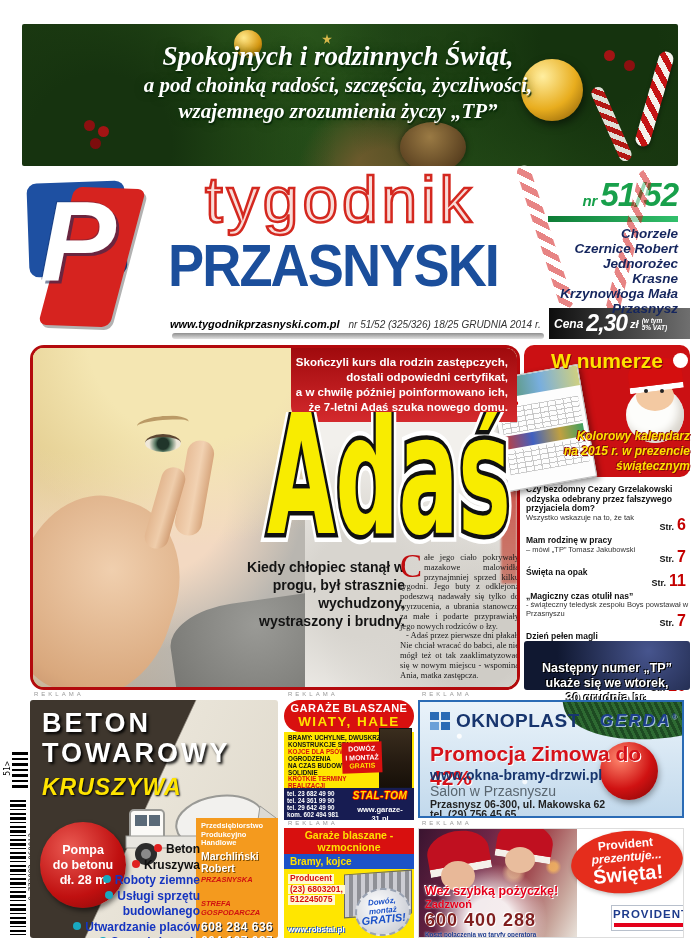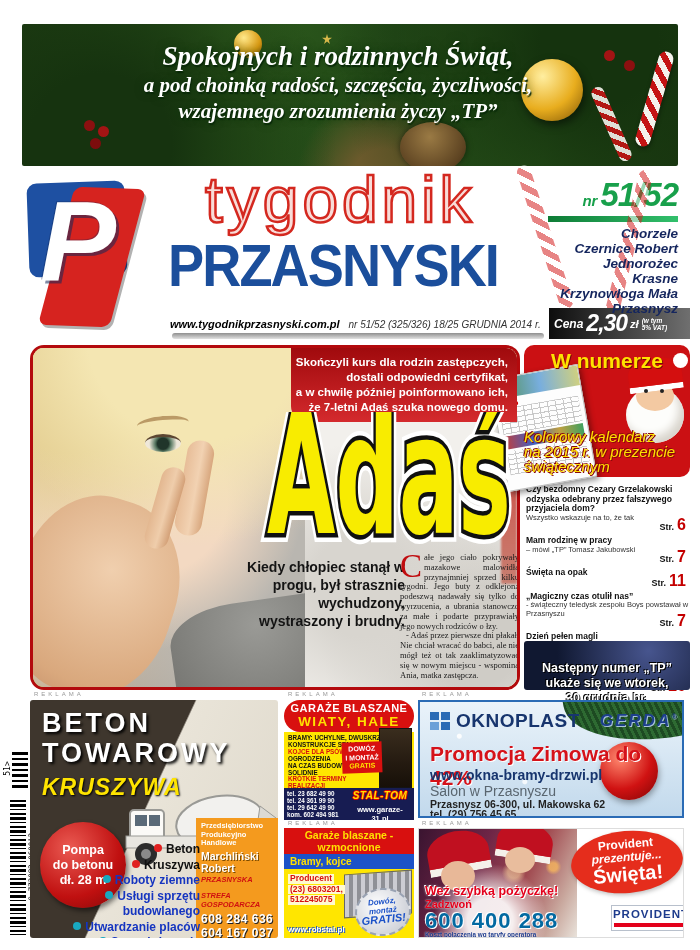--- a/index.html
+++ b/index.html
@@ -127,22 +127,22 @@
       transform:rotate(-10deg);box-shadow:2px 3px 6px rgba(0,0,0,.45);z-index:3;overflow:hidden;}
   #calendar .hd{height:20px;background:linear-gradient(90deg,#4a8a3a,#78aede 55%,#cfd080);}
   #calendar .yr{position:absolute;left:4px;top:21px;color:#c00;font-size:9px;font-weight:bold;}
   #calendar .grid{margin:10px 4px 2px 4px;height:26px;background:
       repeating-linear-gradient(0deg,#c8c8c8 0 1px,transparent 1px 5px),
       repeating-linear-gradient(90deg,#c8c8c8 0 1px,transparent 1px 8px);}
   #calendar .mid{margin:0 4px;height:13px;background:linear-gradient(90deg,#c04040,#4060c0 35%,#c0a040 70%,#40a060);}
   #calendar .grid2{margin:2px 4px;height:24px;background:
       repeating-linear-gradient(0deg,#c8c8c8 0 1px,transparent 1px 5px),
       repeating-linear-gradient(90deg,#c8c8c8 0 1px,transparent 1px 8px);}
-  #wn-promo{position:absolute;left:0;right:0;top:84px;z-index:6;text-align:left;color:#ffe100;font-weight:normal;
-      font-style:italic;font-size:15px;line-height:15px;text-shadow:1px 1px 0 #8a0a0a,-1px -1px 0 #8a0a0a;}
+  #wn-promo{position:absolute;left:0;right:0;top:84px;z-index:6;text-align:right;color:#ffe100;font-weight:bold;
+      font-style:italic;font-size:12px;line-height:15px;text-shadow:1px 1px 0 #8a0a0a,-1px -1px 0 #8a0a0a;}
   #wn-list{position:absolute;left:2px;top:140px;right:0;}
   .wn-item{margin-bottom:2px;}
   .wn-t{font-size:8.5px;font-weight:bold;line-height:9.5px;color:#101010;}
   .wn-s{font-size:7.5px;line-height:8.5px;color:#333;}
   .wn-row{text-align:right;margin-top:-4px;line-height:13px;padding-right:4px;}
   .wn-pl{font-size:9px;font-weight:bold;color:#111;margin-right:3px;}
   .wn-pn{font-size:16px;font-weight:bold;color:#c40000;}
   #wn-next{position:absolute;left:0;right:0;top:296px;height:49px;border-radius:3px;box-sizing:border-box;
       background:radial-gradient(circle at 75% 20%,#47558e,#101831 70%);
       color:#fff;font-weight:bold;font-size:12.5px;line-height:15px;text-align:center;padding-top:20px;
@@ -262,21 +262,21 @@
   .pv-face2{position:absolute;left:86px;top:18px;width:30px;height:26px;border-radius:50%;background:#e9bd9d;}
   #pv-ellipse{position:absolute;left:152px;top:2px;width:112px;height:62px;border-radius:50%;background:#e52d1c;
       transform:rotate(-5deg);color:#fff;text-align:center;padding-top:7px;box-sizing:border-box;z-index:3;
       box-shadow:1px 2px 4px rgba(0,0,0,.25);}
   #pv-ellipse .e1{font-size:12px;font-weight:bold;line-height:13px;}
   #pv-ellipse .e2{font-size:12px;font-weight:bold;font-style:italic;line-height:13px;}
   #pv-ellipse .e3{font-size:20px;font-weight:bold;line-height:21px;}
   #pv-text{position:absolute;left:6px;top:55px;width:172px;z-index:4;}
   #pv-cta{color:#e3001b;font-size:12.5px;font-weight:bold;text-shadow:0 0 3px #fff,1px 1px 0 #fff,-1px -1px 0 #fff;}
   #pv-call{color:#e3001b;font-size:11px;font-weight:bold;text-shadow:0 0 2px #fff;}
-  #pv-phone{color:#0369a1;font-size:22px;font-weight:bold;line-height:21px;letter-spacing:1px;text-shadow:1px 1px 0 #fff,-1px -1px 0 #fff;}
+  #pv-phone{color:#7f1d1d;font-size:18px;font-weight:bold;line-height:21px;letter-spacing:1px;text-shadow:1px 1px 0 #fff,-1px -1px 0 #fff;}
   .pv-note{color:#1d3b8c;font-size:6.3px;font-weight:bold;line-height:7.5px;text-shadow:0 0 2px #fff;}
   .pv-note .gap{display:inline-block;width:14px;}
   #pv-logo{position:absolute;left:192px;top:76px;width:78px;height:24px;background:#fff;border:1px solid #b8c0cc;z-index:3;}
   #pv-logo .txt{font-size:11.5px;font-weight:bold;color:#1d3b8c;letter-spacing:1px;text-align:center;line-height:17px;}
   #pv-logo .bar{height:4px;background:#e3001b;margin:0 2px;}
 
   
   #barcode{left:4px;top:752px;width:30px;height:190px;}
   #bc-addon{position:absolute;left:8px;top:0;width:16px;height:38px;
       background:repeating-linear-gradient(180deg,#000 0 3px,#fff 3px 6px,#000 6px 8px,#fff 8px 11px);}
@@ -483,21 +483,21 @@
       <div class="d-teal"><span class="dot"></span><span>Roboty ziemne</span></div>
       <div class="d-teal"><span class="dot"></span><span>Usługi sprzętu budowlanego</span></div>
       <div class="d-teal"><span class="dot"></span><span>Utwardzanie placów</span></div>
       <div class="d-teal"><span class="dot"></span><span>Sprzedaż węgla</span></div>
     </div>
     <div id="bt-org">
       <div class="o1">Przedsiębiorstwo</div>
       <div class="o1">Produkcyjno Handlowe</div>
       <div class="nm">Marchliński Robert</div>
       <div class="psg">PRZASNYSKA</div>
-      <div class="psg" style="margin-top:8px;">STREFA GOSPODARCZA</div>
+      <div class="psg" style="margin-top:16px;">STREFA GOSPODARCZA</div>
       <div class="ph">608 284 636</div>
       <div class="ph" style="margin-top:0;">604 167 037</div>
       <div class="ph" style="margin-top:0;">531 848 388</div>
 
     </div>
   </div>
 
   <div id="ad-garaze" class="abs">
     <div id="g1-hd">
       <div class="t1">GARAŻE BLASZANE</div>

